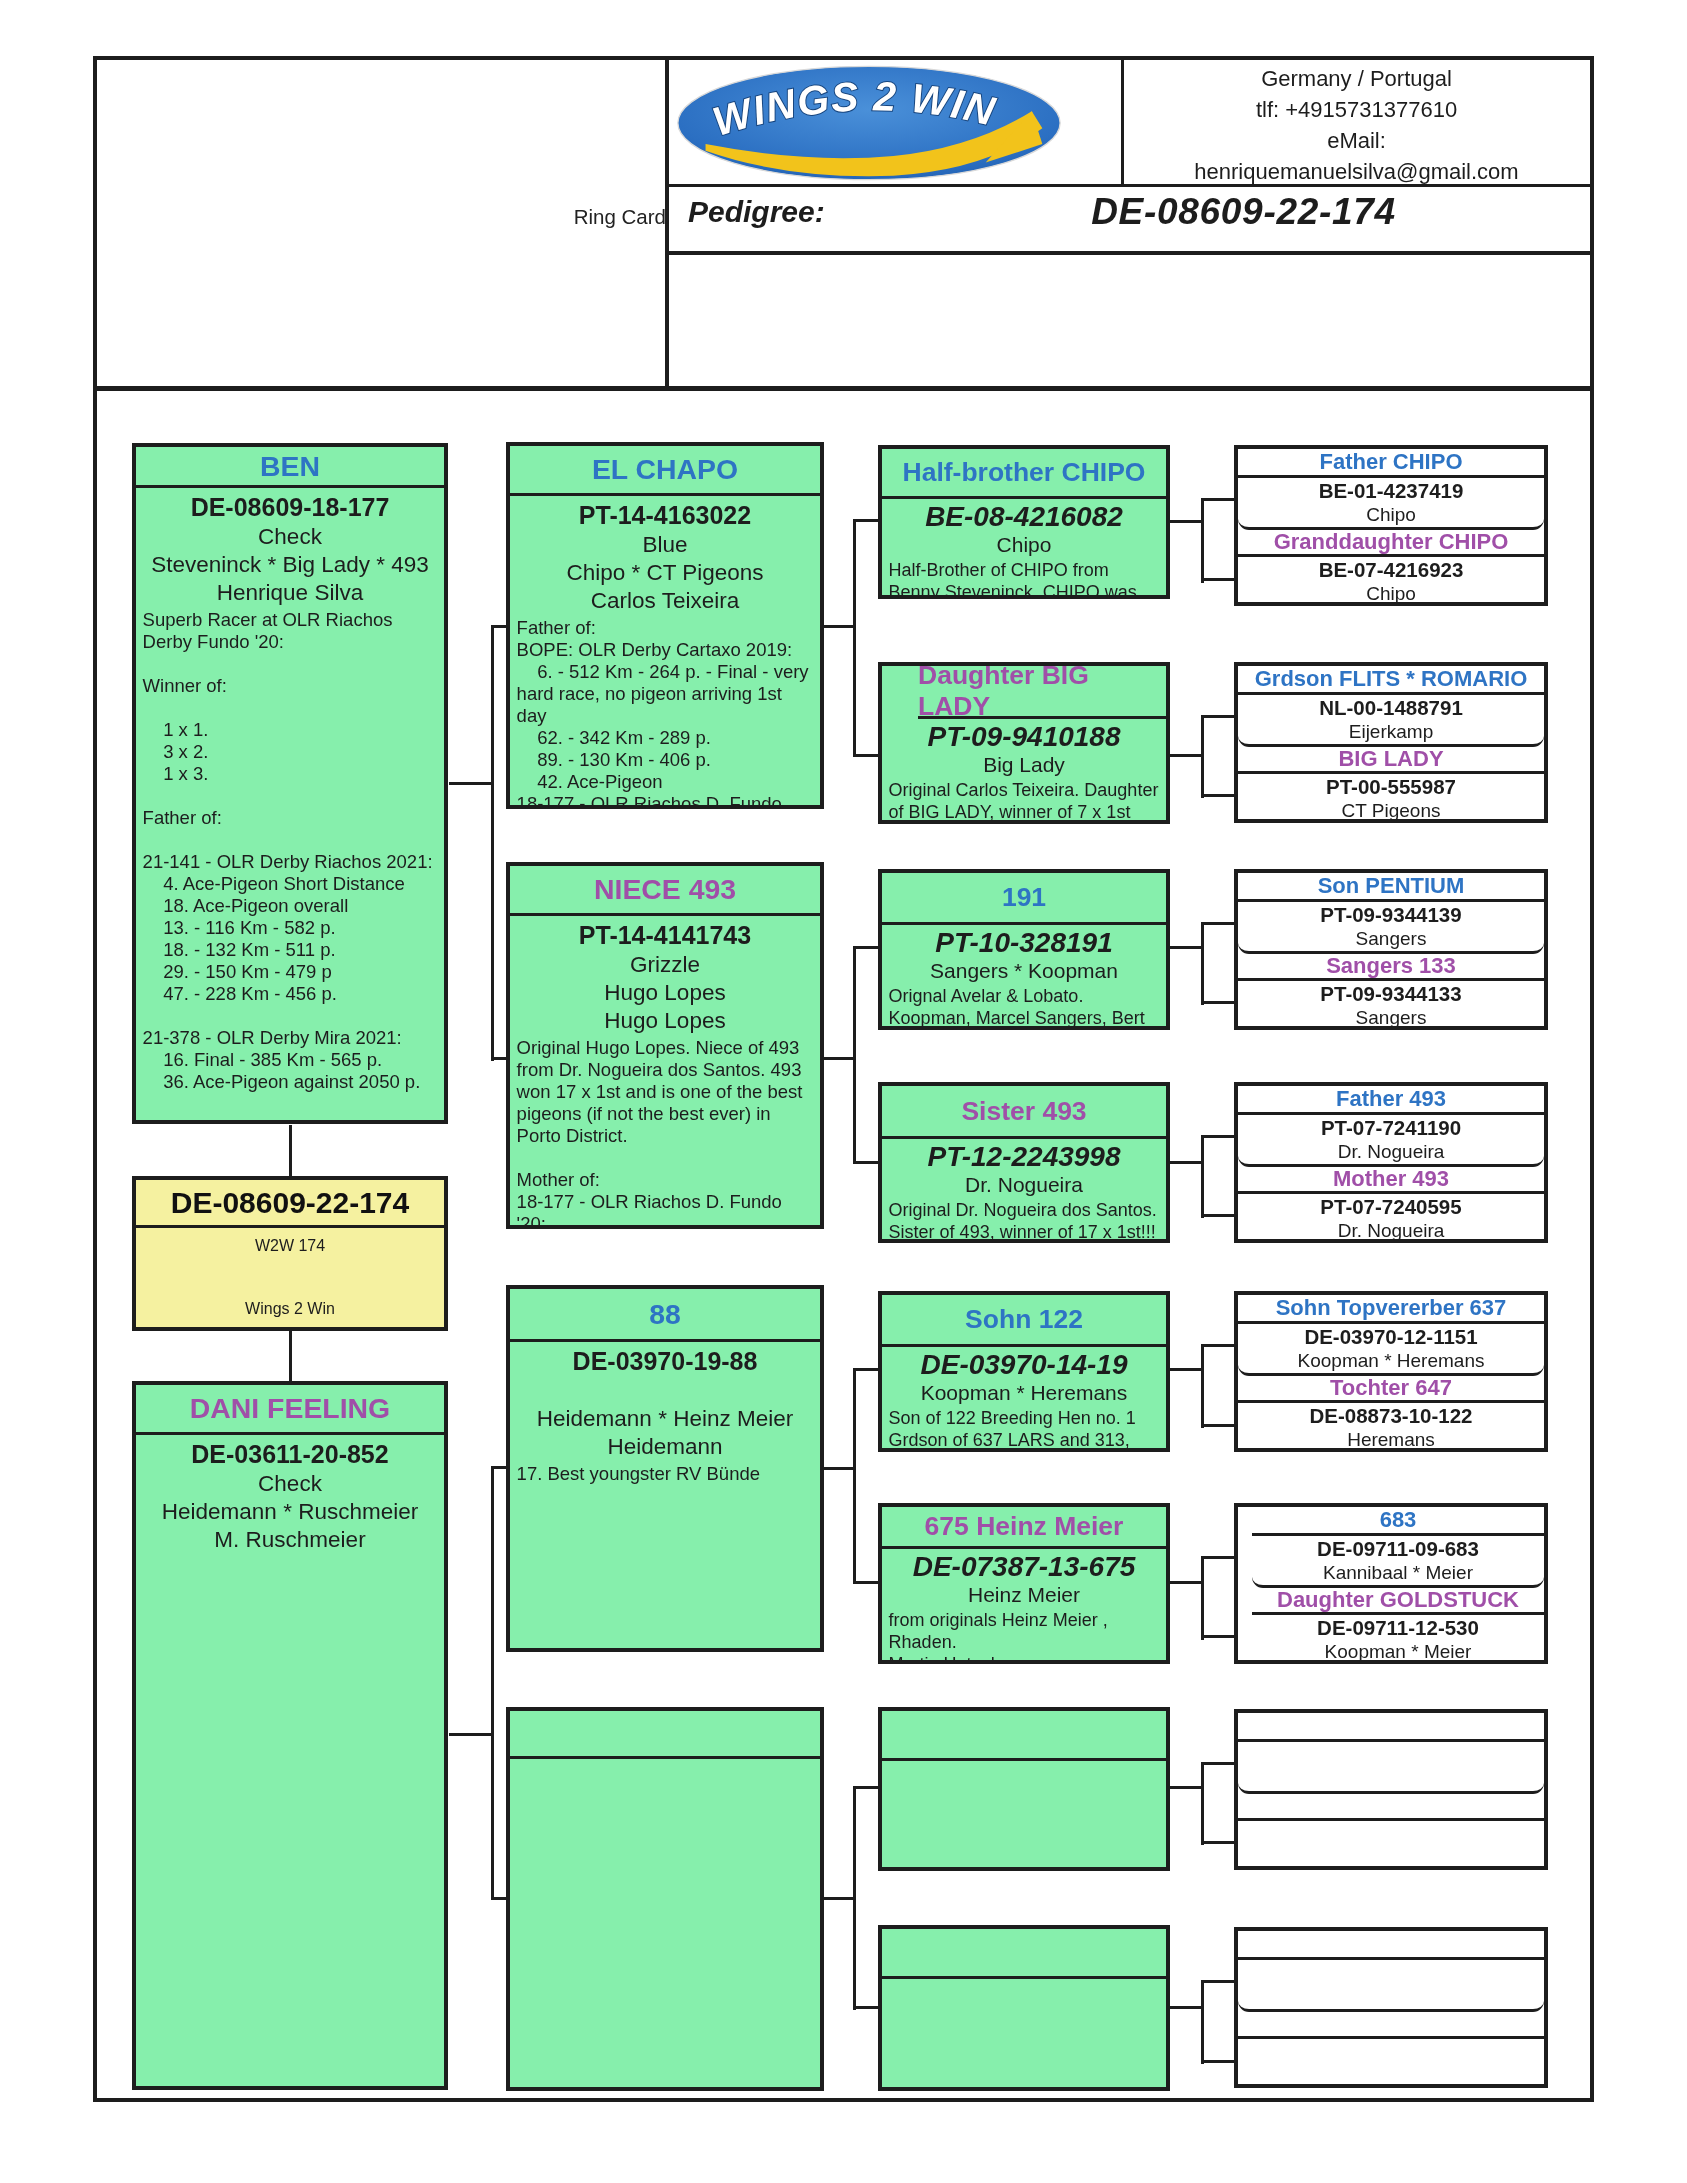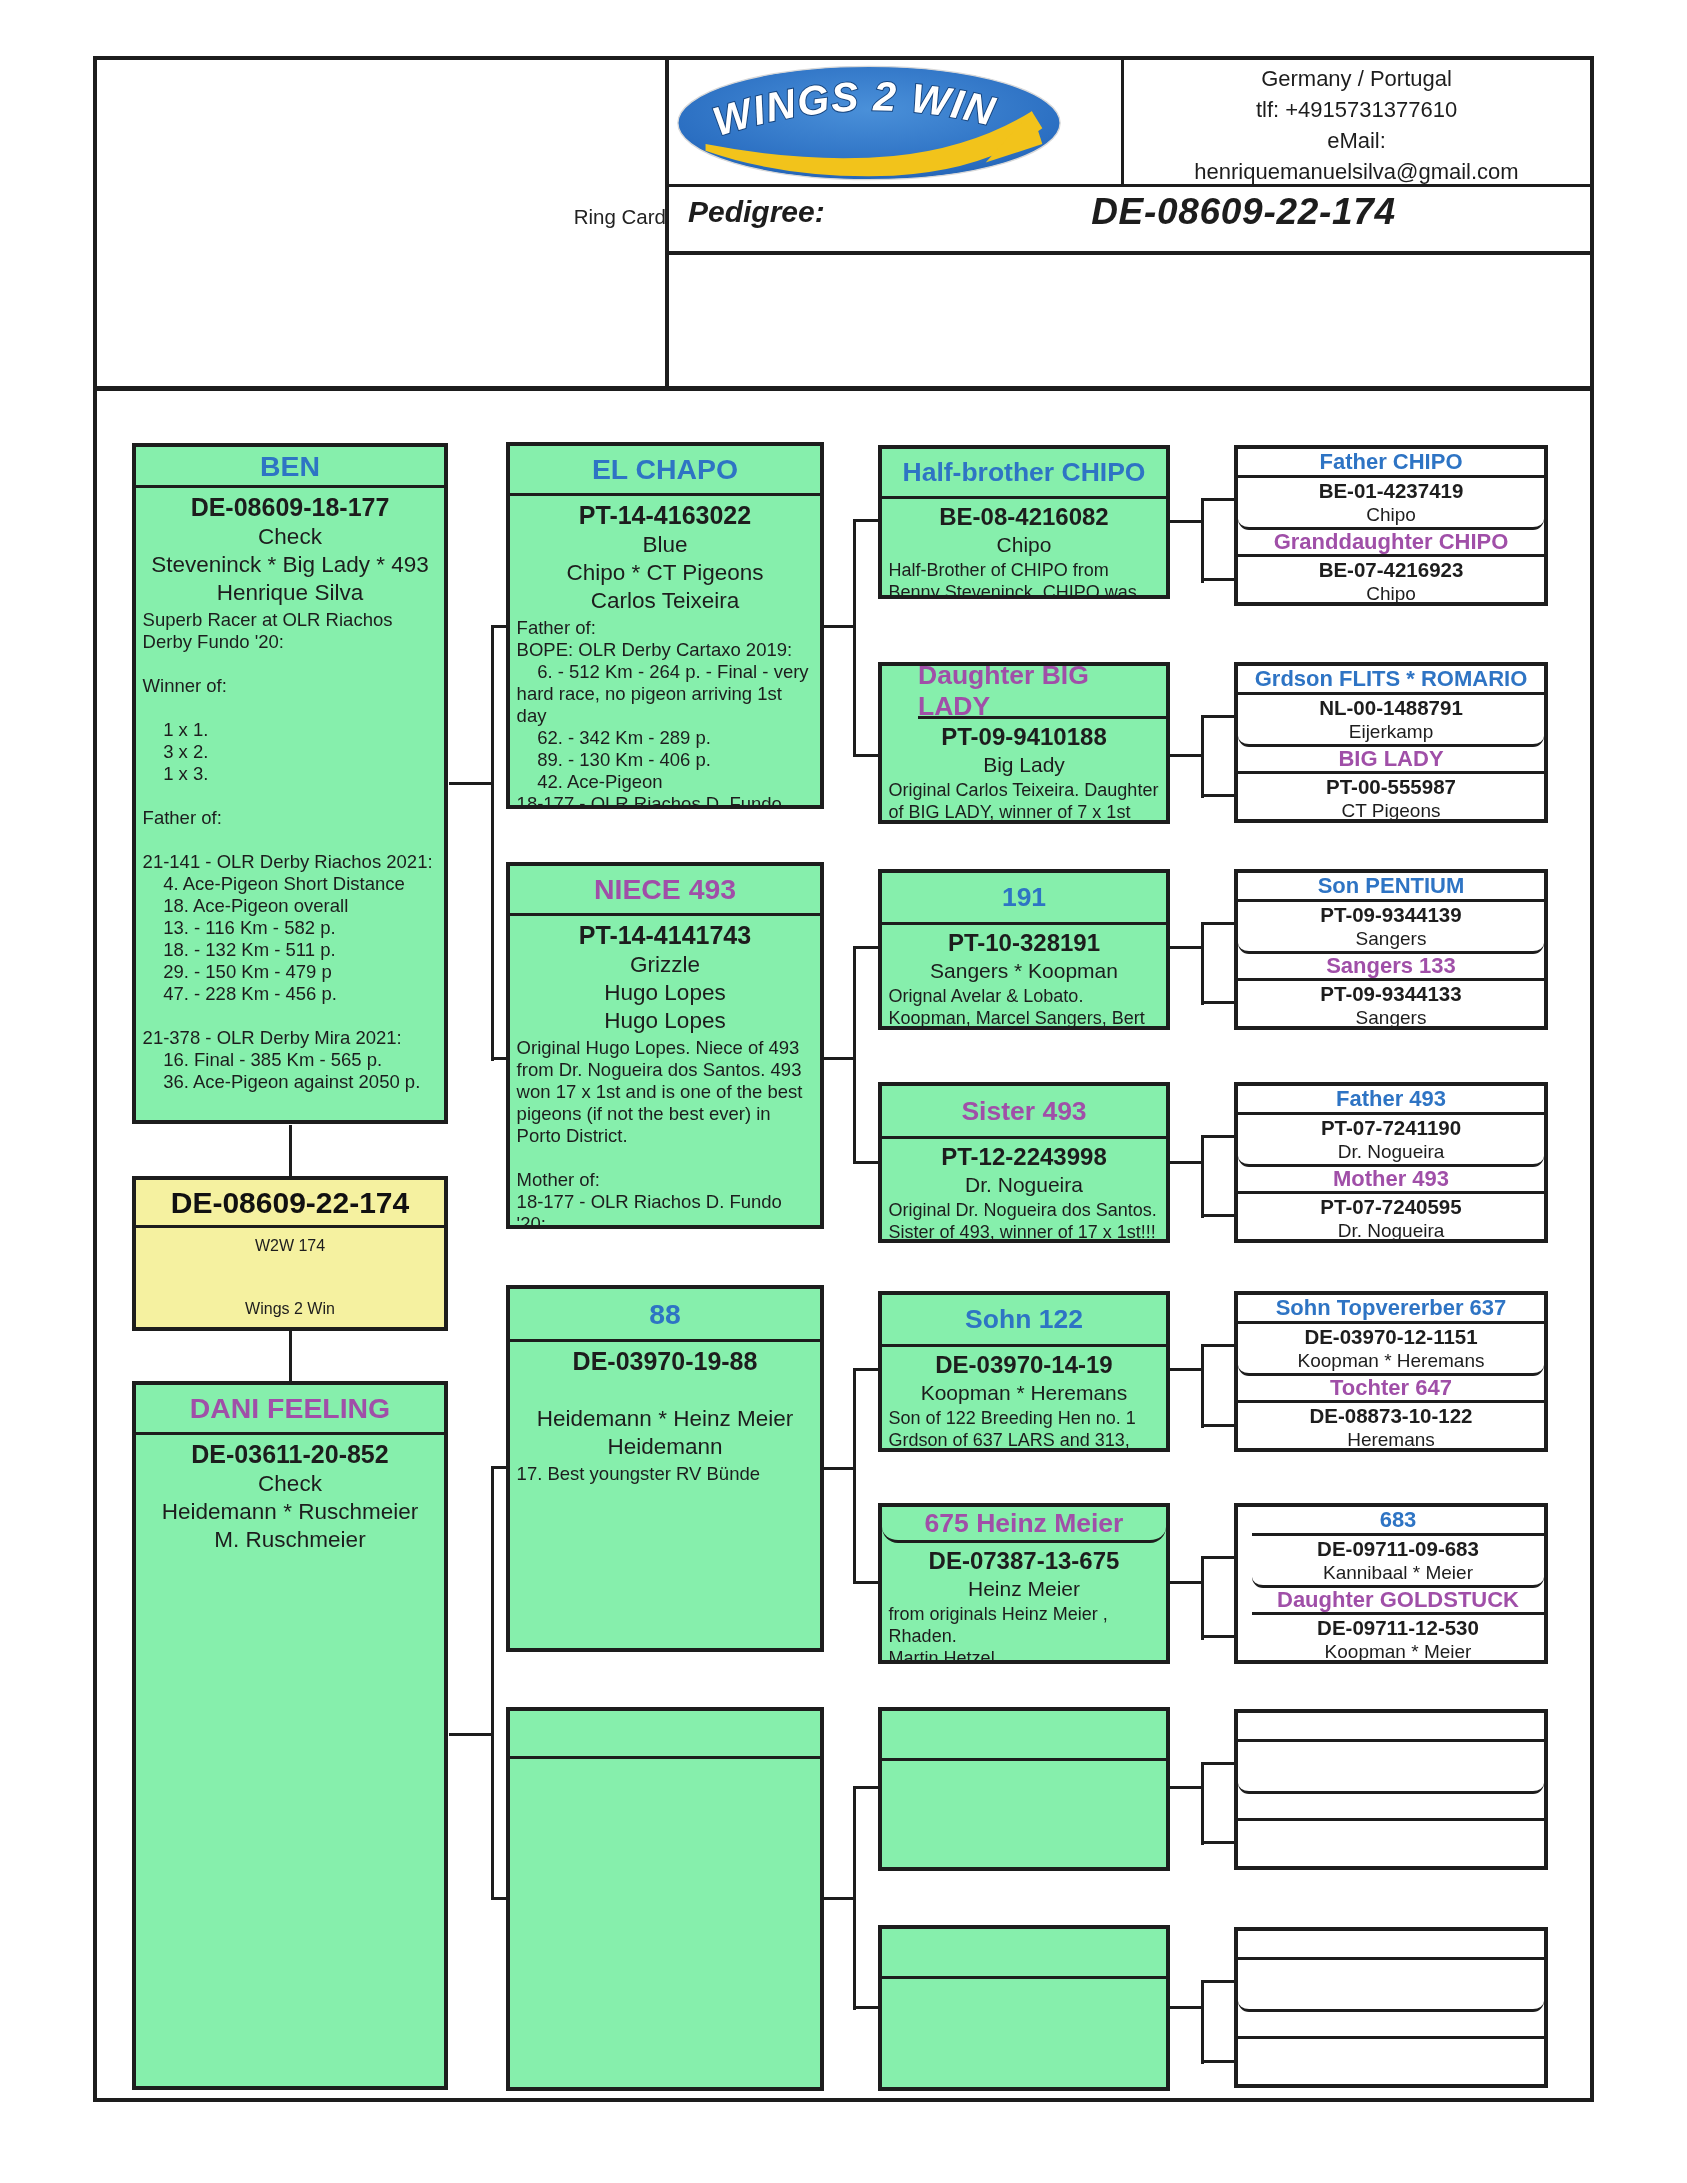--- a/index.html
+++ b/index.html
@@ -31,21 +31,21 @@
           border-bottom:3.3px solid var(--ink);font-weight:700;box-sizing:border-box;}
   .t-blue{color:var(--blue);}
   .t-purple{color:var(--purple);}
   .pbody{padding:2.6px 6.6px;text-align:center;box-sizing:border-box;}
   .g1 .ptitle,.g2 .ptitle{font-size:28.4px;}
   .g1 .ring,.g2 .ring{font-size:25px;font-weight:700;line-height:32px;}
   .g1 .cl,.g2 .cl{font-size:22.5px;line-height:28.4px;}
   .details{font-size:18.5px;line-height:22px;text-align:left;white-space:pre-wrap;
            margin-top:1.3px;}
   .g2b .ptitle{font-size:26.5px;}
-  .g2b .ring{font-size:24px;font-weight:700;line-height:30px;}
+  .g2b .ring{font-size:28px;font-weight:700;line-height:30px;font-style:italic;}
   .g2b .cl{font-size:21px;line-height:26.5px;}
   .g2b .details{font-size:18px;line-height:22px;}
   
   .subject{background:var(--yellow);}
   .subject .ptitle{font-size:30px;color:#111;}
   .subject .pbody{display:flex;flex-direction:column;justify-content:space-between;
                   height:calc(100% - 48px);}
   .subject .cl{font-size:16px;line-height:30px;}
   
   .g3{position:absolute;border:4px solid var(--ink);background:#fff;box-sizing:border-box;}
@@ -242,21 +242,21 @@
     <div class="ptitle t-blue" style="height:52px;">Sohn 122</div>
     <div class="pbody">
       <div class="ring">DE-03970-14-19</div>
       <div class="cl">Koopman * Heremans</div>
       <div class="details">Son of 122 Breeding Hen no. 1
 Grdson of 637 LARS and 313, which is</div>
     </div>
   </div>
 
   <div class="pbox g2b" style="left:878px;top:1503px;width:292px;height:161px;">
-    <div class="ptitle t-purple" style="height:36px;border-radius:16px;">675 Heinz Meier</div>
+    <div class="ptitle t-purple" style="height:42px;">675 Heinz Meier</div>
     <div class="pbody">
       <div class="ring">DE-07387-13-675</div>
       <div class="cl">Heinz Meier</div>
       <div class="details">from originals Heinz Meier , Rhaden.
 Martin Hetzel</div>
     </div>
   </div>
 
   <div class="pbox g2b" style="left:878px;top:1707px;width:292px;height:164px;">
     <div class="ptitle" style="height:50px;"></div>

